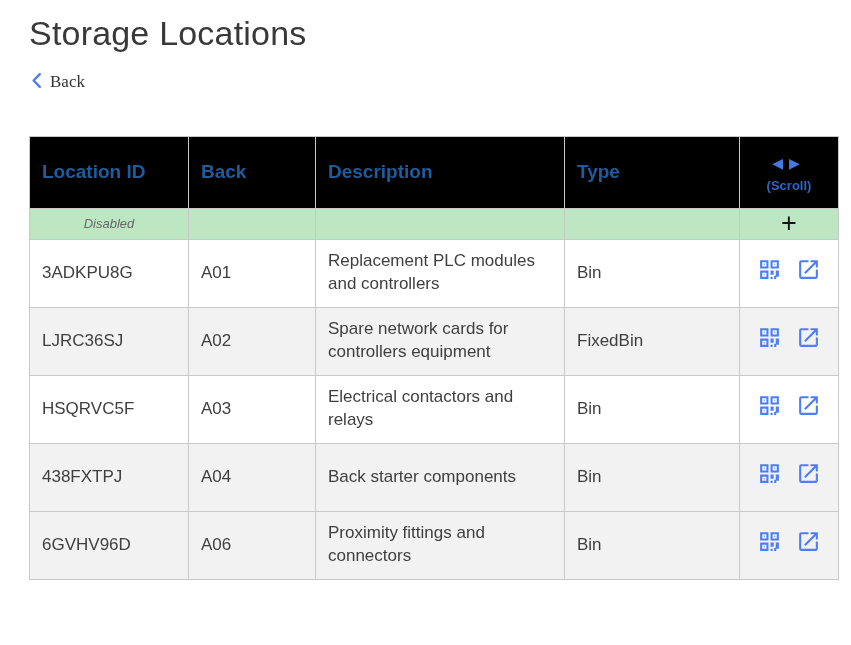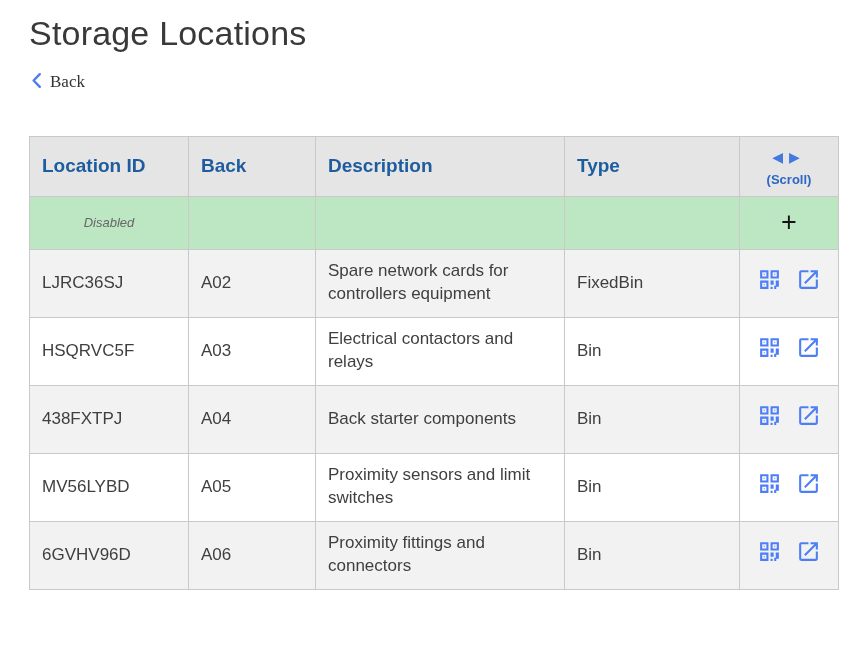--- a/index.html
+++ b/index.html
@@ -50,34 +50,34 @@
     border-collapse: collapse;
     table-layout: fixed;
     width: 809px;
     margin-top: 43px;
   }
   .loc-table th, .loc-table td {
     border: 1px solid #c9c9c9;
     vertical-align: middle;
   }
   .loc-table thead th {
-    height: 60px;
+    height: 72px;
     padding: 8px 12px;
     text-align: left;
     font-size: 19px;
     font-weight: 700;
     color: #1e5c9e;
-    background: #e5e5e5;
+    background: #000000;
   }
   .loc-table thead th.scroll-col { text-align: center; padding: 6px 4px; }
   .scroll-arrows { font-size: 14px; color: #4479e0; letter-spacing: 6px; cursor: default; }
   .scroll-arrow { cursor: pointer; }
   .scroll-label { display: block; margin-top: 5px; font-size: 13px; font-weight: 700; color: #2d66c4; }
 
-  tr.disabled-row td { height: 53px; background: #bde7c2; }
+  tr.disabled-row td { height: 31px; background: #bde7c2; }
   .disabled-text {
     display: block;
     text-align: center;
     font-size: 13px;
     font-style: italic;
     color: #676767;
   }
   .add-cell { text-align: center; }
   .add-btn {
     background: none; border: none;
@@ -147,20 +147,39 @@
             <span class="disabled-text">Disabled</span>
           </td>
         <td></td>
         <td></td>
         <td></td>
         <td class="add-cell">
           <button class="add-btn">+</button>
         </td>
       </tr>
 
+      <tr class="data-row">
+        <td>3ADKPU8G</td>
+        <td>A01</td>
+        <td>Replacement PLC modules and controllers</td>
+        <td>Bin</td>
+        <td class="actions-cell"><span class="actions-wrap">
+          <button class="icon-btn">
+                <svg width="25" height="25" viewBox="0 0 24 24" fill="#4d7ef7">
+                  <path fill-rule="evenodd" d="M3 3h8v8H3V3zm2 2v4h4V5H5zm1.5 1.5h1v1h-1v-1zM13 3h8v8h-8V3zm2 2v4h4V5h-4zm1.5 1.5h1v1h-1v-1zM3 13h8v8H3v-8zm2 2v4h4v-4H5zm1.5 1.5h1v1h-1v-1z"></path>
+                  <path d="M13 13h3v4h-3zM18 13h3v6h-3zM13 19h2v2h-2zM16.5 18h2v3h-2z"></path>
+                </svg>
+              </button>
+          <button class="icon-btn">
+                <svg width="25" height="25" viewBox="0 0 24 24" fill="#4d7ef7">
+                  <path d="M19 19H5V5h7V3H5a2 2 0 0 0-2 2v14a2 2 0 0 0 2 2h14c1.1 0 2-.9 2-2v-7h-2v7zM14 3v2h3.59l-9.83 9.83 1.41 1.41L19 6.41V10h2V3h-7z"></path>
+                </svg>
+              </button>
+        </span></td>
+      </tr>
 
       <tr class="data-row alt">
         <td>LJRC36SJ</td>
         <td>A02</td>
         <td>Spare network cards for controllers equipment</td>
         <td>FixedBin</td>
         <td class="actions-cell"><span class="actions-wrap">
           <button class="icon-btn">
                 <svg width="25" height="25" viewBox="0 0 24 24" fill="#4d7ef7">
                   <path fill-rule="evenodd" d="M3 3h8v8H3V3zm2 2v4h4V5H5zm1.5 1.5h1v1h-1v-1zM13 3h8v8h-8V3zm2 2v4h4V5h-4zm1.5 1.5h1v1h-1v-1zM3 13h8v8H3v-8zm2 2v4h4v-4H5zm1.5 1.5h1v1h-1v-1z"></path>
@@ -208,39 +227,20 @@
                 </svg>
               </button>
           <button class="icon-btn">
                 <svg width="25" height="25" viewBox="0 0 24 24" fill="#4d7ef7">
                   <path d="M19 19H5V5h7V3H5a2 2 0 0 0-2 2v14a2 2 0 0 0 2 2h14c1.1 0 2-.9 2-2v-7h-2v7zM14 3v2h3.59l-9.83 9.83 1.41 1.41L19 6.41V10h2V3h-7z"></path>
                 </svg>
               </button>
         </span></td>
       </tr>
 
-      <tr class="data-row">
-        <td>MV56LYBD</td>
-        <td>A05</td>
-        <td>Proximity sensors and limit switches</td>
-        <td>Bin</td>
-        <td class="actions-cell"><span class="actions-wrap">
-          <button class="icon-btn">
-                <svg width="25" height="25" viewBox="0 0 24 24" fill="#4d7ef7">
-                  <path fill-rule="evenodd" d="M3 3h8v8H3V3zm2 2v4h4V5H5zm1.5 1.5h1v1h-1v-1zM13 3h8v8h-8V3zm2 2v4h4V5h-4zm1.5 1.5h1v1h-1v-1zM3 13h8v8H3v-8zm2 2v4h4v-4H5zm1.5 1.5h1v1h-1v-1z"></path>
-                  <path d="M13 13h3v4h-3zM18 13h3v6h-3zM13 19h2v2h-2zM16.5 18h2v3h-2z"></path>
-                </svg>
-              </button>
-          <button class="icon-btn">
-                <svg width="25" height="25" viewBox="0 0 24 24" fill="#4d7ef7">
-                  <path d="M19 19H5V5h7V3H5a2 2 0 0 0-2 2v14a2 2 0 0 0 2 2h14c1.1 0 2-.9 2-2v-7h-2v7zM14 3v2h3.59l-9.83 9.83 1.41 1.41L19 6.41V10h2V3h-7z"></path>
-                </svg>
-              </button>
-        </span></td>
-      </tr>
 
       <tr class="data-row alt">
         <td>6GVHV96D</td>
         <td>A06</td>
         <td>Proximity fittings and connectors</td>
         <td>Bin</td>
         <td class="actions-cell"><span class="actions-wrap">
           <button class="icon-btn">
                 <svg width="25" height="25" viewBox="0 0 24 24" fill="#4d7ef7">
                   <path fill-rule="evenodd" d="M3 3h8v8H3V3zm2 2v4h4V5H5zm1.5 1.5h1v1h-1v-1zM13 3h8v8h-8V3zm2 2v4h4V5h-4zm1.5 1.5h1v1h-1v-1zM3 13h8v8H3v-8zm2 2v4h4v-4H5zm1.5 1.5h1v1h-1v-1z"></path>

